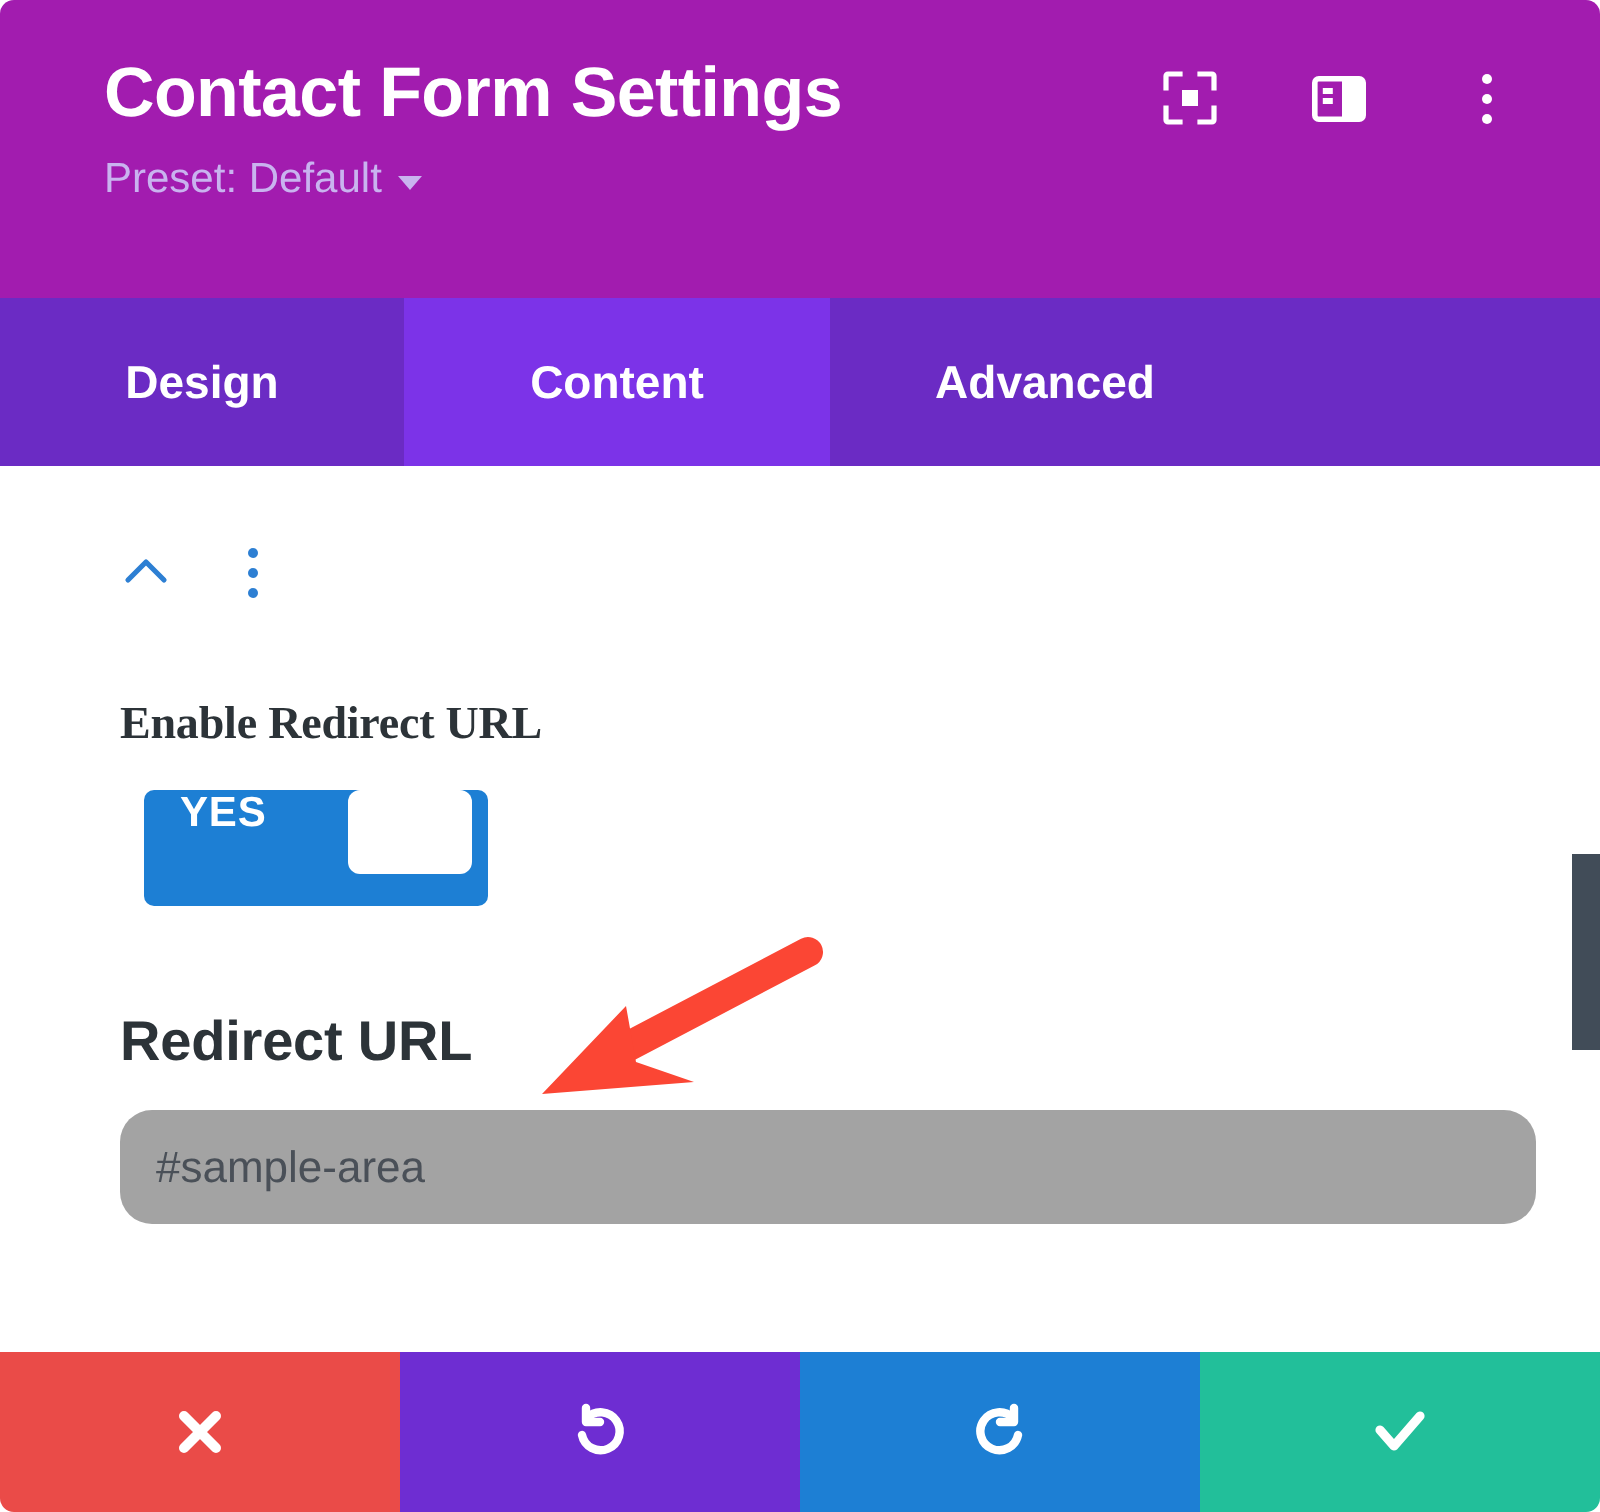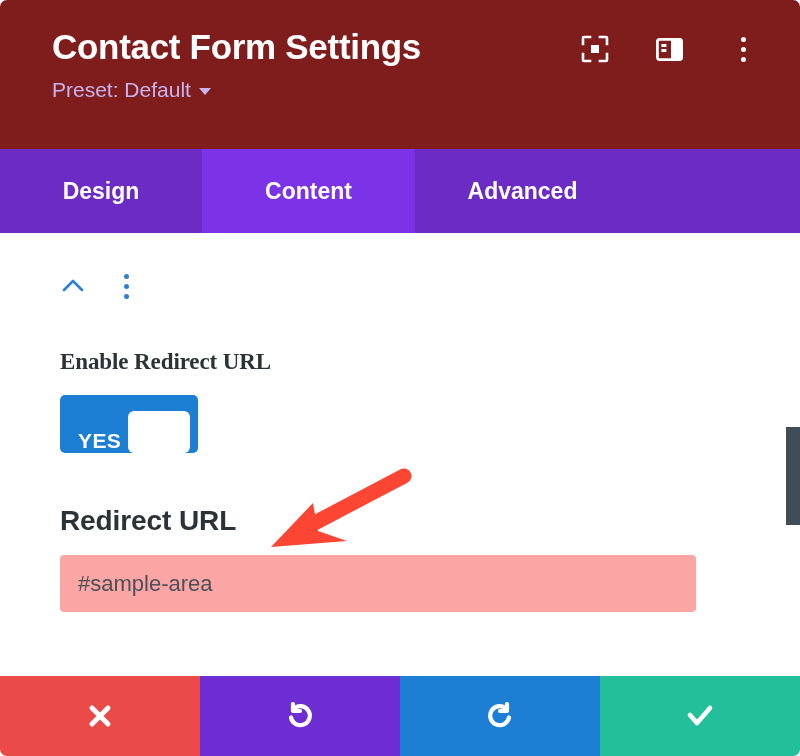--- a/index.html
+++ b/index.html
@@ -21,21 +21,21 @@
     border-radius: 7px;
     overflow: hidden;
   }
 
   
   .header {
     position: absolute;
     left: 0; top: 0;
     width: 800px;
     height: 149px;
-    background: #7f1d1d;
+    background: #a21caf;
     box-sizing: border-box;
     padding: 26px 28px 0 52px;
   }
   .header-row {
     display: flex;
     align-items: flex-start;
     justify-content: space-between;
   }
   .header-titles { display: block; }
   .title {
@@ -151,27 +151,28 @@
   .field-label {
     color: #2c3338;
     font-size: 23px;
     font-weight: 700;
     margin-top: 48px;
     letter-spacing: -0.1px;
     font-family: Liberation Serif, serif;
   }
   .toggle {
     margin-top: 20px;
-    width: 138px; height: 58px;
+    width: 172px; height: 58px;
     background: #1d7fd4;
     border-radius: 5px;
-    display: flex; align-items: flex-end;
+    display: flex; align-items: flex-start;
     cursor: pointer;
     box-sizing: border-box;
     padding: 0 8px 0 0;
+    margin-left: 12px;
   }
   .toggle-text {
     color: #ffffff;
     font-size: 21px;
     font-weight: 700;
     letter-spacing: 0.4px;
     padding-left: 18px;
     flex: 1;
   }
   .toggle-knob {
@@ -181,24 +182,24 @@
   }
   .field-label-2 {
     color: #2c3338;
     font-size: 28px;
     font-weight: 700;
     margin-top: 52px;
     letter-spacing: -0.1px;
   }
   .text-input {
     margin-top: 18px;
-    width: 636px; height: 57px;
-    background: #fca5a5;
+    width: 708px; height: 57px;
+    background: #a3a3a3;
     border: none;
-    border-radius: 4px;
+    border-radius: 16px;
     box-sizing: border-box;
     padding: 0 18px;
     font-family: "Liberation Sans", sans-serif;
     font-size: 22px;
     color: #4a5058;
     outline: none;
   }
 
   
   .scrollbar-track {

